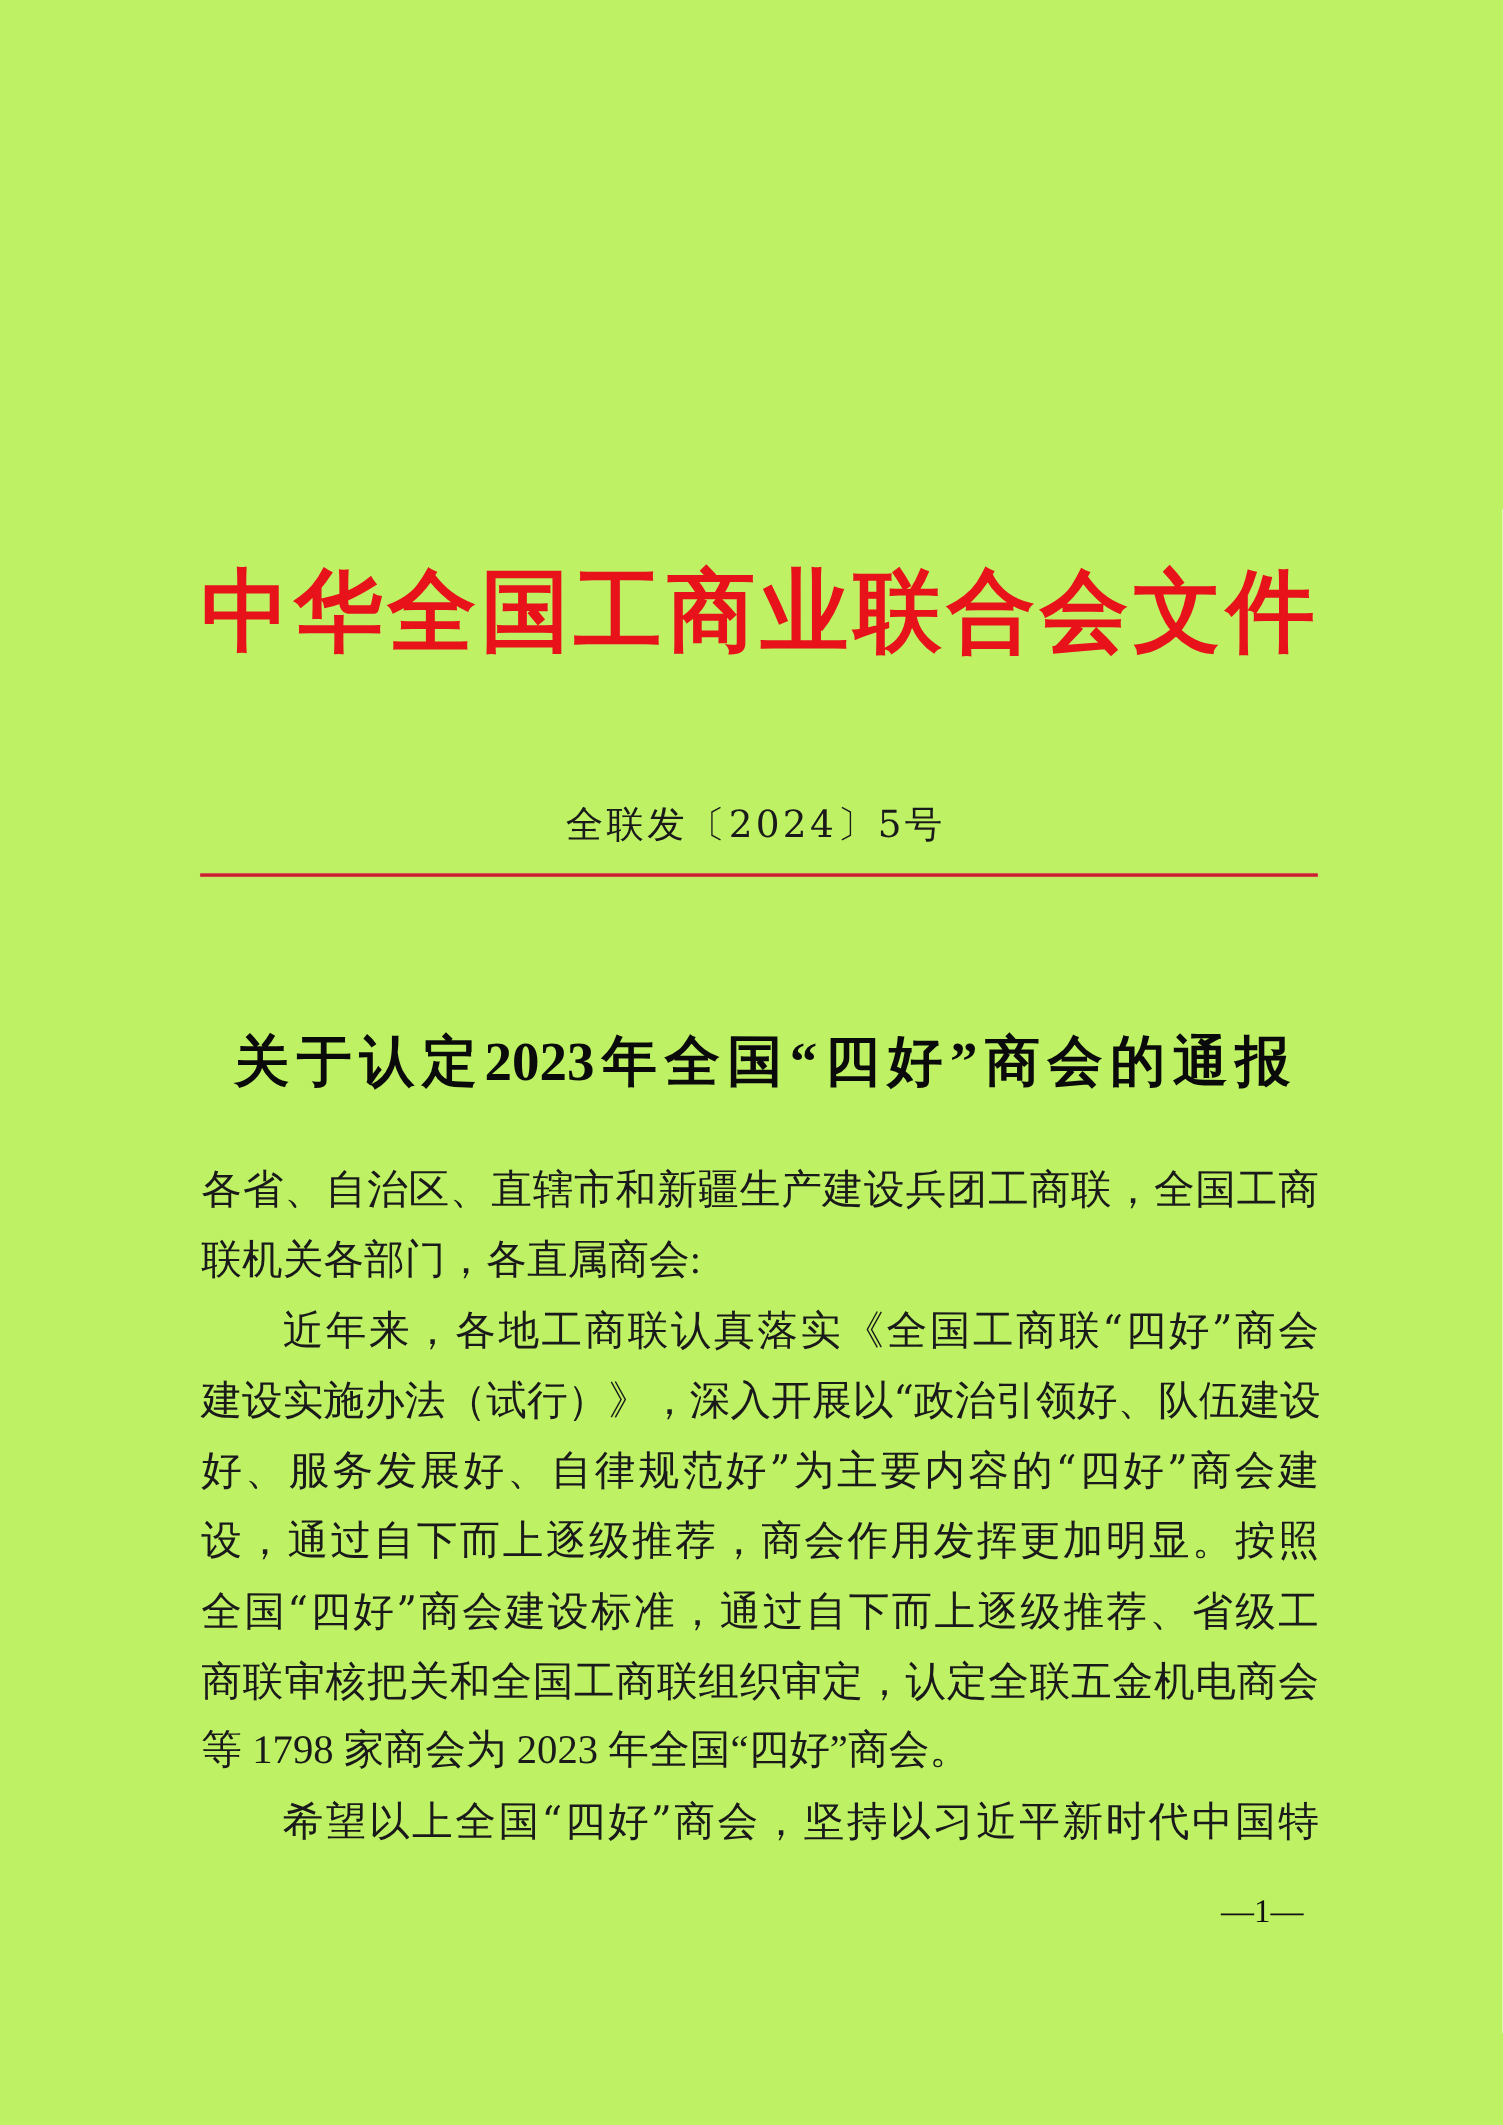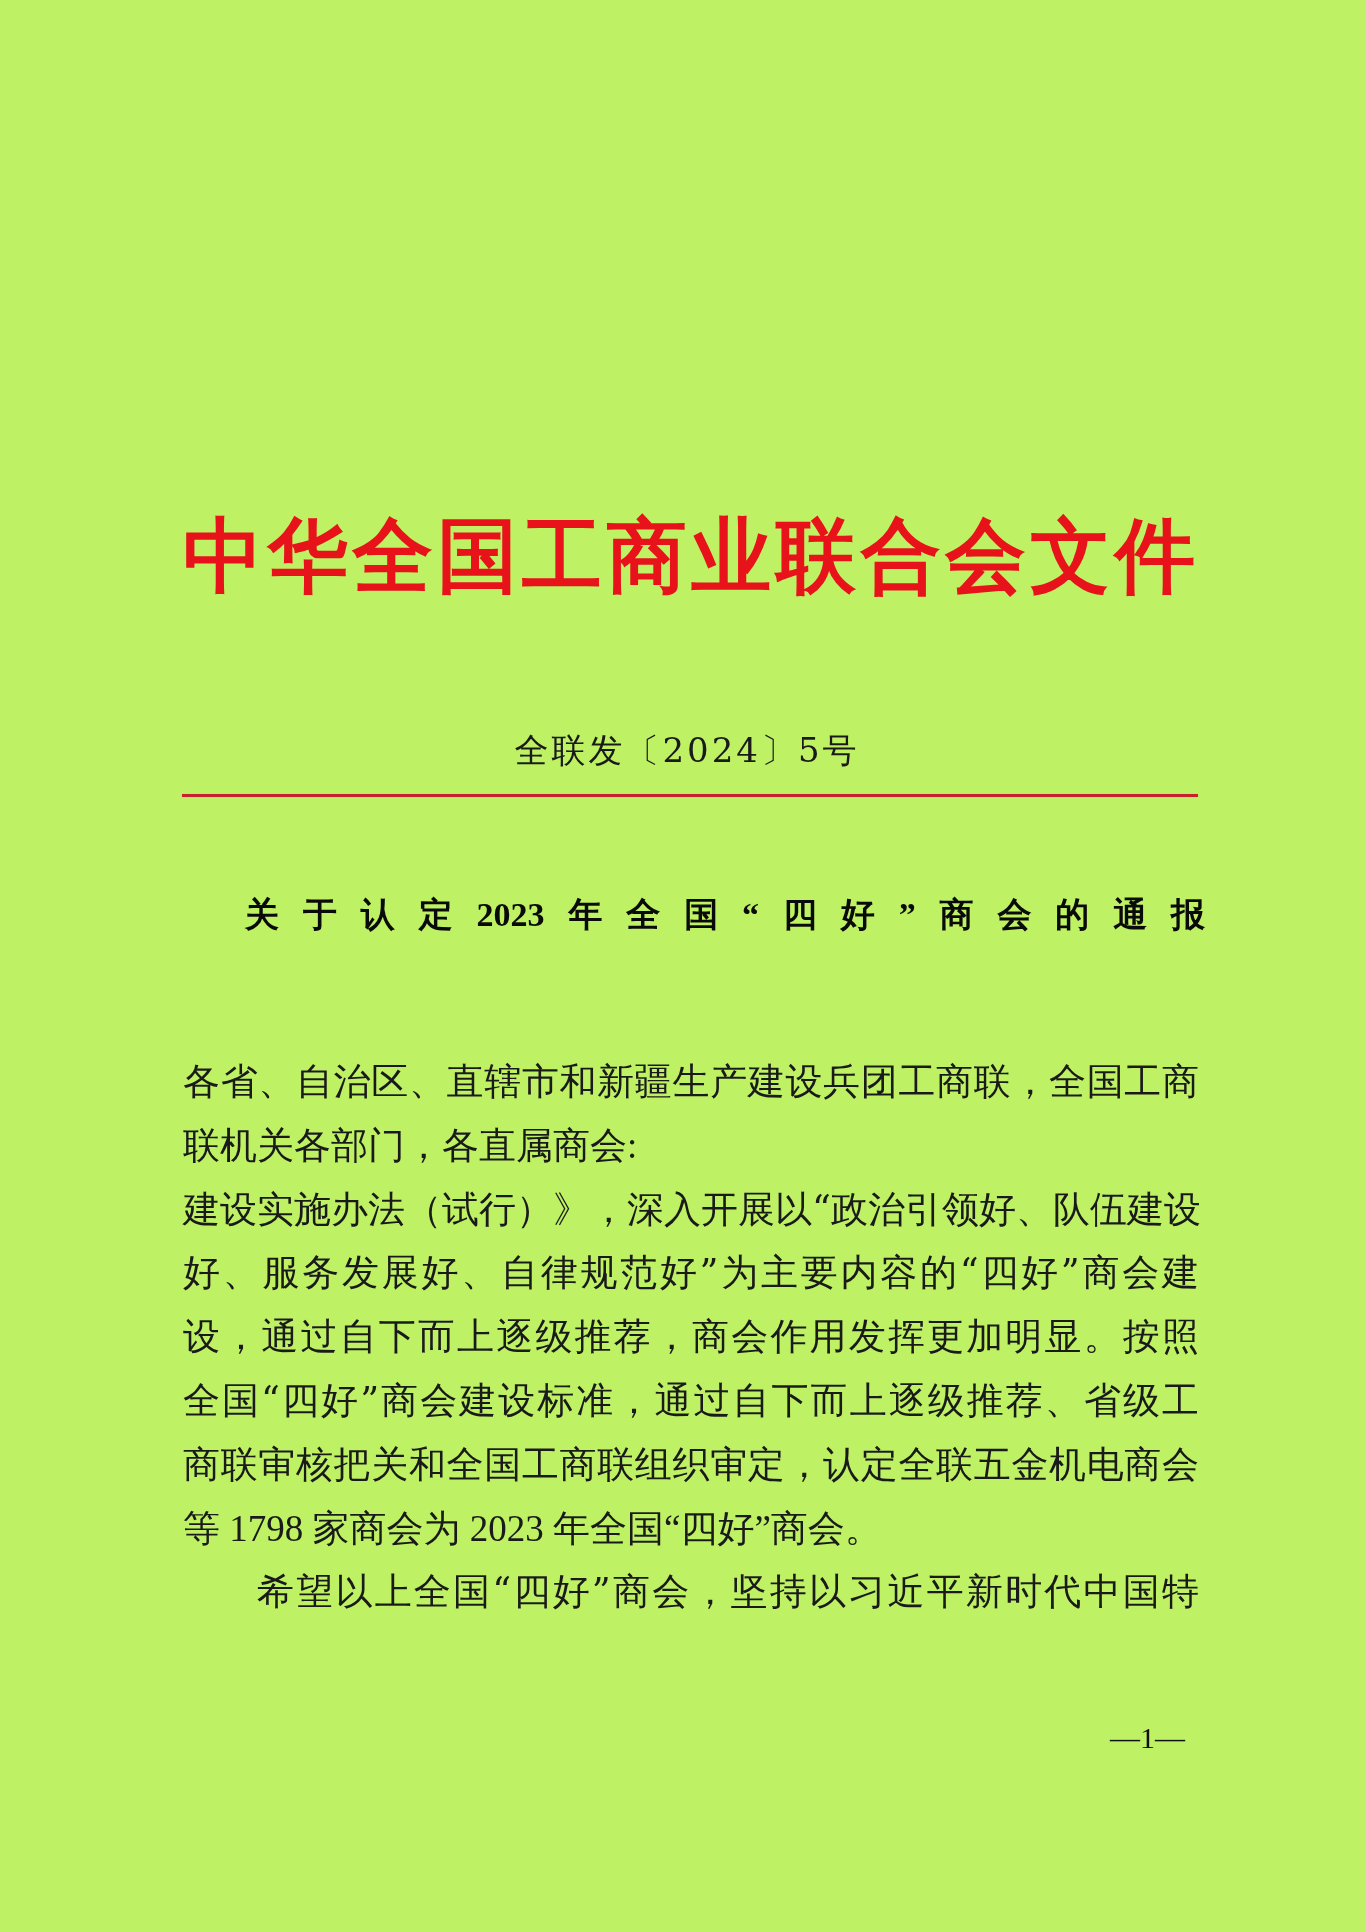--- a/index.html
+++ b/index.html
@@ -55,32 +55,31 @@
       left: 182px;
       top: 794px;
       width: 1016px;
       height: 3px;
       background: #c8202c;
       box-shadow: 0 0 1px #e88;
     }
     .notice-title {
       position: absolute;
       left: 213px;
-      top: 880px;
+      top: 930px;
       width: 960px;
       height: 70px;
       font-family: "Liberation Serif", "DejaVu Serif", serif;
       font-weight: bold;
-      font-size: 34px;
+      font-size: 50px;
       line-height: 70px;
       color: #0a0a0a;
       white-space: nowrap;
       text-align: justify;
       text-align-last: justify;
-      margin-left: 32px;
     }
     .body {
       position: absolute;
       left: 183px;
       top: 1050px;
       width: 1016px;
       font-family: "DejaVu Serif", "Liberation Serif", serif;
       font-size: 37px;
       color: #1a1a1a;
     }
@@ -120,20 +119,21 @@
   <div class="doc-number">全联发〔2024〕5号</div>
 
   <div class="red-rule"></div>
 
   <div class="notice-title">关于认定2023年全国“四好”商会的通报</div>
 
   <div class="body">
     <div class="line">各省、自治区、直辖市和新疆生产建设兵团工商联，全国工商</div>
     <div class="line last">联机关各部门，各直属商会:</div>
 
+    <div class="line indent">近年来，各地工商联认真落实《全国工商联“四好”商会</div>
     <div class="line">建设实施办法（试行）》，深入开展以“政治引领好、队伍建设</div>
     <div class="line">好、服务发展好、自律规范好”为主要内容的“四好”商会建</div>
     <div class="line">设，通过自下而上逐级推荐，商会作用发挥更加明显。按照</div>
     <div class="line">全国“四好”商会建设标准，通过自下而上逐级推荐、省级工</div>
     <div class="line">商联审核把关和全国工商联组织审定，认定全联五金机电商会</div>
     <div class="line last">等 1798 家商会为 2023 年全国“四好”商会。</div>
 
     <div class="line indent">希望以上全国“四好”商会，坚持以习近平新时代中国特</div>
   </div>
 

